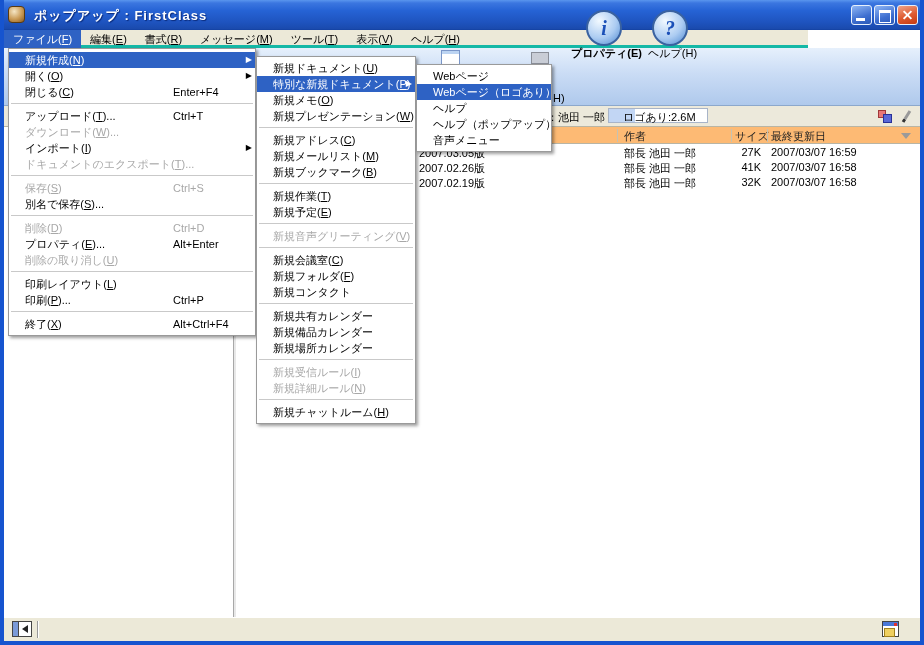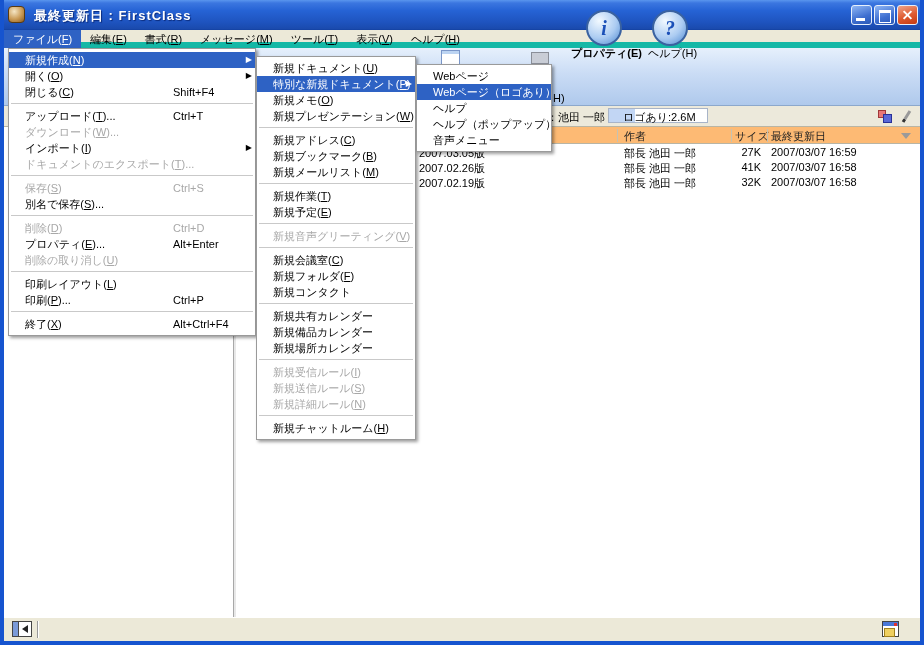--- a/index.html
+++ b/index.html
@@ -18,22 +18,22 @@
   .tb-min,.tb-max { background:linear-gradient(160deg,#8FB6F5 0%,#3E6FD0 60%,#2A59B8 100%); }
   .tb-min { left:851px; } .tb-max { left:874px; }
   .tb-close { left:897px; background:linear-gradient(160deg,#F0A58A 0%,#DE5A30 55%,#C43A10 100%); }
   .tb-min::after { content:""; position:absolute; left:4px; bottom:3px; width:9px; height:3px; background:#fff; }
   .tb-max::after { content:""; position:absolute; left:4px; top:4px; width:10px; height:9px;
     border:1px solid #fff; border-top-width:3px; }
   .x1,.x2 { position:absolute; left:4px; top:8px; width:11px; height:2px; background:#fff; }
   .x1 { transform:rotate(45deg);} .x2 { transform:rotate(-45deg);}
 
   
-  .menubar { position:absolute; left:0; top:30px; width:916px; height:18px; background:#ECE9D8;
-    display:flex; font-size:11px; border-bottom:6px solid #14b8a6; }
+  .menubar { position:absolute; left:0; top:30px; width:804px; height:18px; background:#ECE9D8;
+    display:flex; font-size:11px; border-bottom:3px solid #14b8a6; }
   .mb-item { padding:2px 9px 0 9px; height:18px; color:#000; white-space:nowrap; }
   .mb-item.active { background:#2E62C4; color:#fff; }
 
   
   .toolbar { position:absolute; left:0; top:48px; width:916px; height:58px;
     background:linear-gradient(180deg,#E6F0FC 0%,#CADCF5 45%,#AFC9EC 100%); border-bottom:1px solid #8CA8CC; }
   .circle-btn { position:absolute; top:10px; width:36px; height:36px; border-radius:50%;
     background:radial-gradient(circle at 35% 28%,#F2F9FF,#ACCCF2 55%,#6D9FDC 85%,#4A7AB8);
     border:2px solid #3A62A0; color:#1B50B8; font-weight:bold; text-align:center; }
   .circle-glyph { font-family:"Liberation Serif","DejaVu Serif",serif; font-style:italic; font-size:20px; line-height:32px; }
@@ -102,21 +102,21 @@
   .menu-sep { position:relative; height:8px; }
   .menu-sep::after { content:""; position:absolute; left:2px; right:2px; top:3px; border-top:1px solid #C9C9C9; }
 </style>
 </head>
 <body>
 
 <div class="window">
 
   <div class="titlebar">
     <div class="title-icon"></div>
-    <div class="title-text">最終更新日 : FirstClass</div>
+    <div class="title-text">ポップアップ : FirstClass</div>
     <div class="tb-btn tb-min"></div>
     <div class="tb-btn tb-max"></div>
     <div class="tb-btn tb-close">
       <div class="x1"></div>
       <div class="x2"></div>
     </div>
   </div>
 
   <div class="menubar">
       <div class="mb-item active">ファイル(<u>F</u>)</div>
@@ -191,21 +191,21 @@
     <div class="bb-icon-left"></div>
     <div class="bb-sep"></div>
     <div class="bb-icon-right">
       <div class="bb-red-dot"></div>
     </div>
   </div>
 
   <div class="menu file-menu">
       <div class="menu-item hl"><span>新規作成(<u>N</u>)</span><span class="mi-arrow">▶</span></div>
       <div class="menu-item"><span>開く(<u>O</u>)</span><span class="mi-arrow">▶</span></div>
-      <div class="menu-item"><span>閉じる(<u>C</u>)</span><span class="mi-short">Shift+F4</span></div>
+      <div class="menu-item"><span>閉じる(<u>C</u>)</span><span class="mi-short">Enter+F4</span></div>
       <div class="menu-sep"></div>
       <div class="menu-item"><span>アップロード(<u>T</u>)...</span><span class="mi-short">Ctrl+T</span></div>
       <div class="menu-item disabled"><span>ダウンロード(<u>W</u>)...</span></div>
       <div class="menu-item"><span>インポート(<u>I</u>)</span><span class="mi-arrow">▶</span></div>
       <div class="menu-item disabled"><span>ドキュメントのエクスポート(<u>T</u>)...</span></div>
       <div class="menu-sep"></div>
       <div class="menu-item disabled"><span>保存(<u>S</u>)</span><span class="mi-short">Ctrl+S</span></div>
       <div class="menu-item"><span>別名で保存(<u>S</u>)...</span></div>
       <div class="menu-sep"></div>
       <div class="menu-item disabled"><span>削除(<u>D</u>)</span><span class="mi-short">Ctrl+D</span></div>
@@ -217,38 +217,37 @@
       <div class="menu-sep"></div>
       <div class="menu-item"><span>終了(<u>X</u>)</span><span class="mi-short">Alt+Ctrl+F4</span></div>
     </div>
   <div class="menu new-submenu">
       <div class="menu-item"><span>新規ドキュメント(<u>U</u>)</span></div>
       <div class="menu-item hl"><span>特別な新規ドキュメント(<u>P</u>)</span><span class="mi-arrow">▶</span></div>
       <div class="menu-item"><span>新規メモ(<u>O</u>)</span></div>
       <div class="menu-item"><span>新規プレゼンテーション(<u>W</u>)</span></div>
       <div class="menu-sep"></div>
       <div class="menu-item"><span>新規アドレス(<u>C</u>)</span></div>
+      <div class="menu-item"><span>新規メールリスト(<u>M</u>)</span></div>
       <div class="menu-item"><span>新規ブックマーク(<u>B</u>)</span></div>
-      <div class="menu-item"><span>新規メールリスト(<u>M</u>)</span></div>
       <div class="menu-sep"></div>
       <div class="menu-item"><span>新規作業(<u>T</u>)</span></div>
       <div class="menu-item"><span>新規予定(<u>E</u>)</span></div>
       <div class="menu-sep"></div>
       <div class="menu-item disabled"><span>新規音声グリーティング(<u>V</u>)</span></div>
       <div class="menu-sep"></div>
       <div class="menu-item"><span>新規会議室(<u>C</u>)</span></div>
       <div class="menu-item"><span>新規フォルダ(<u>F</u>)</span></div>
       <div class="menu-item"><span>新規コンタクト</span></div>
       <div class="menu-sep"></div>
       <div class="menu-item"><span>新規共有カレンダー</span></div>
       <div class="menu-item"><span>新規備品カレンダー</span></div>
       <div class="menu-item"><span>新規場所カレンダー</span></div>
       <div class="menu-sep"></div>
       <div class="menu-item disabled"><span>新規受信ルール(<u>I</u>)</span></div>
-      <div class="menu-item disabled"><span>新規送信ルール(<u>S</u>)</span></div>
       <div class="menu-item disabled"><span>新規詳細ルール(<u>N</u>)</span></div>
       <div class="menu-sep"></div>
       <div class="menu-item"><span>新規チャットルーム(<u>H</u>)</span></div>
     </div>
   <div class="menu special-submenu">
       <div class="menu-item"><span>Webページ</span></div>
       <div class="menu-item hl"><span>Webページ（ロゴあり）</span></div>
       <div class="menu-item"><span>ヘルプ</span></div>
       <div class="menu-item"><span>ヘルプ（ポップアップ）</span></div>
       <div class="menu-item"><span>音声メニュー</span></div>

